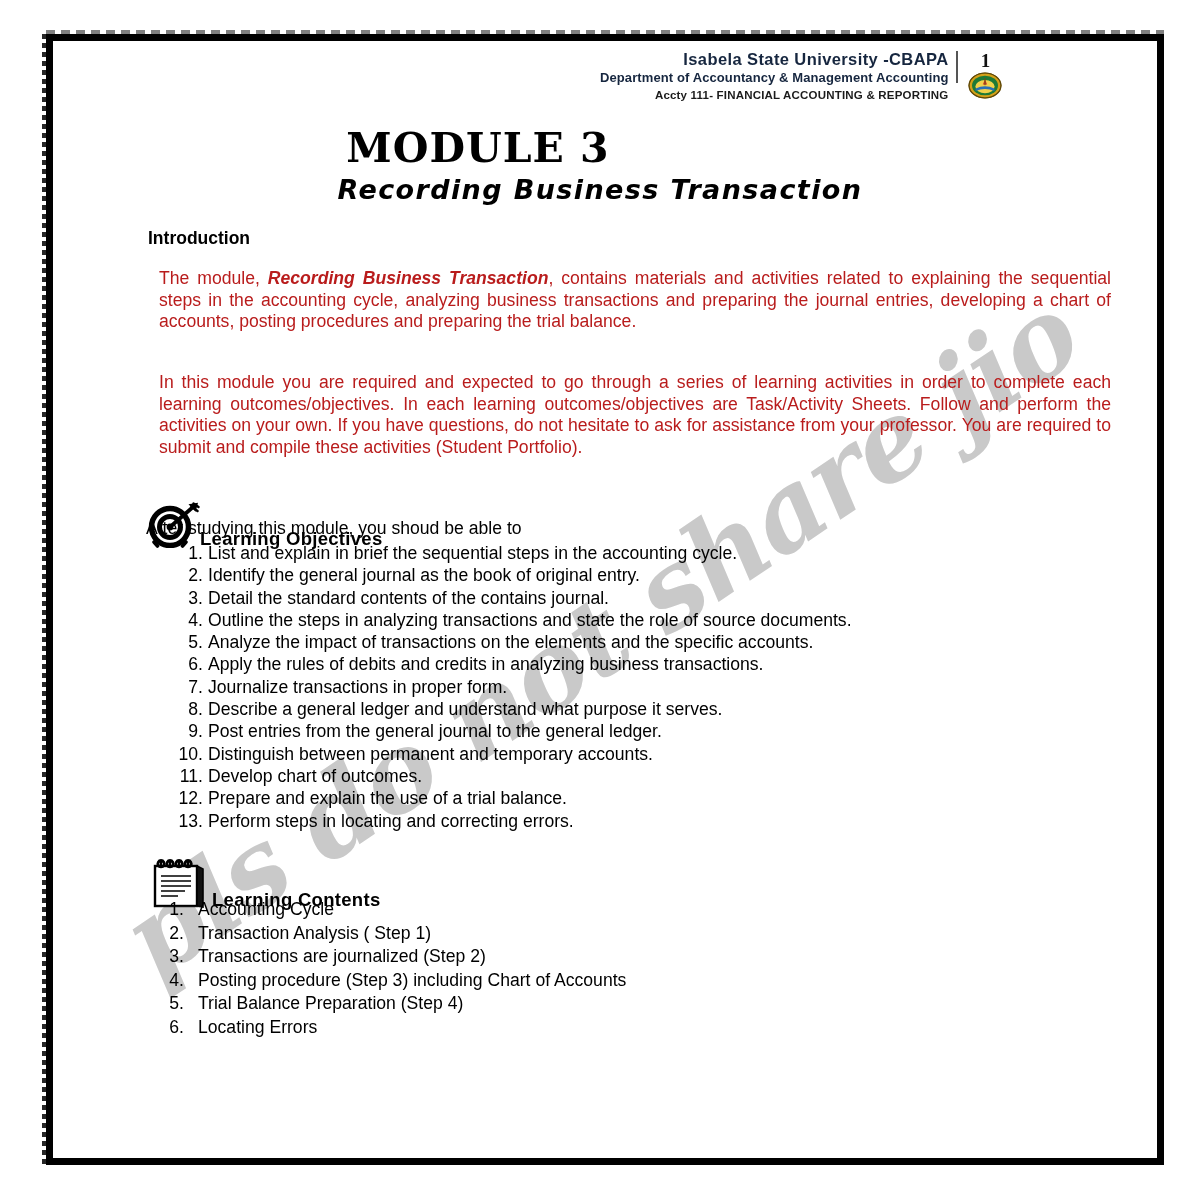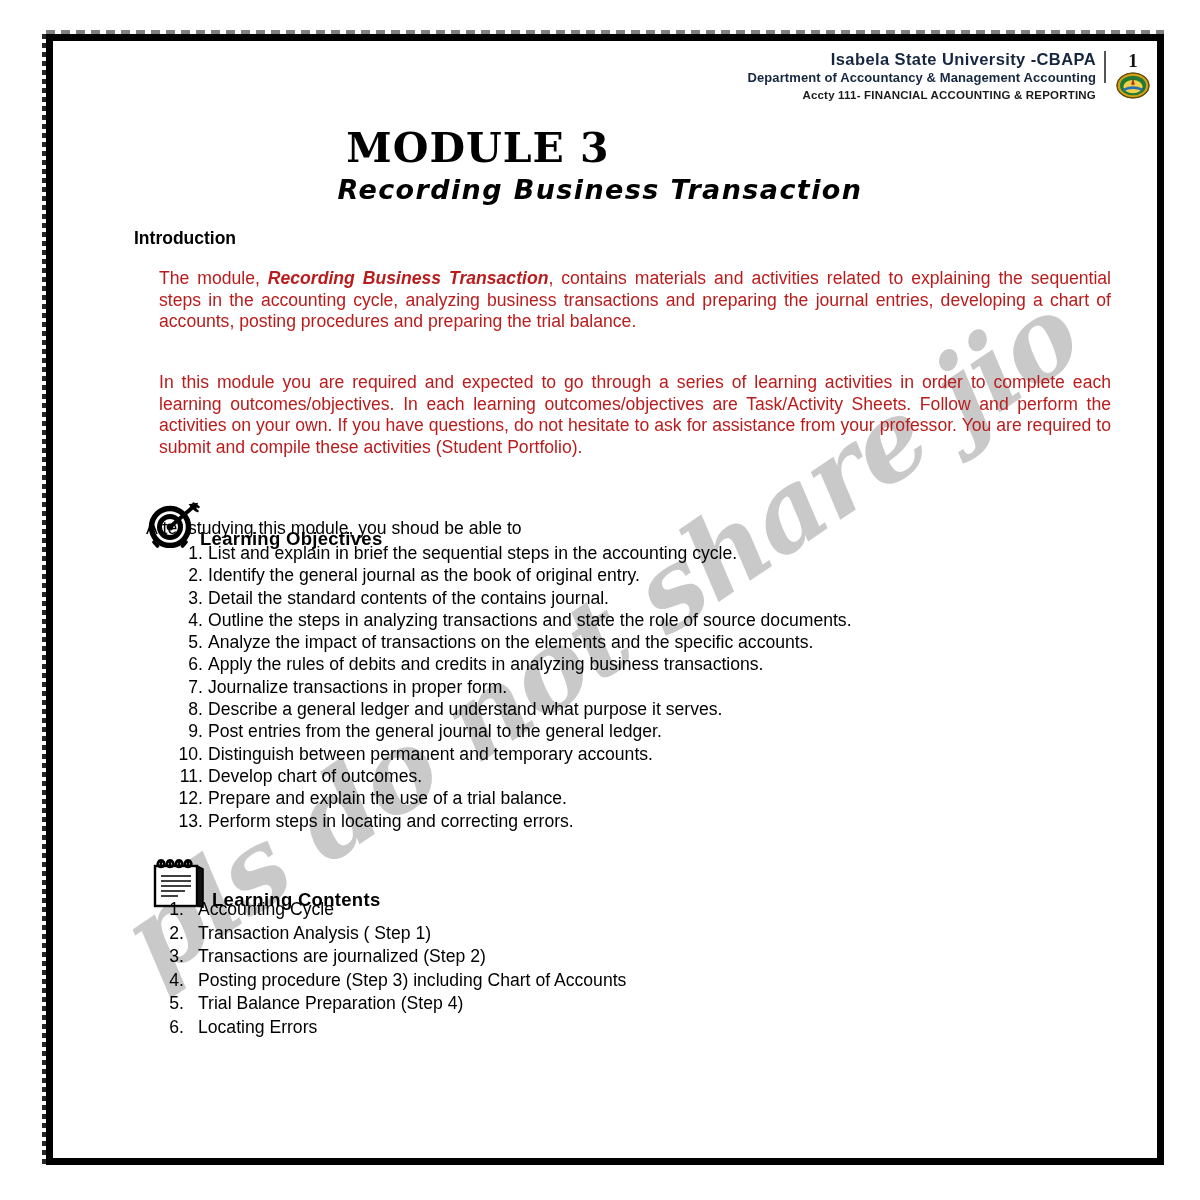--- a/index.html
+++ b/index.html
@@ -89,21 +89,20 @@
   }
 
   
   #doc-header {
     position: absolute;
     left: 600px;
     top: 50px;
     width: 560px;
     display: flex;
     align-items: flex-start;
-    justify-content: flex-end;
   }
   #header-text {
     text-align: right;
     color: #16263f;
     padding-right: 8px;
   }
   .hdr-line1 {
     font-size: 16.5px;
     font-weight: bold;
     letter-spacing: .4px;
@@ -291,21 +290,21 @@
             <rect x="16.4" y="6.2" width="1.2" height="7" fill="#7a4a10"></rect>
             <ellipse cx="17" cy="13.5" rx="16" ry="12.5" fill="none" stroke="#5d4708" stroke-width="1.2"></ellipse>
           </svg>
         </div>
       </div>
     </div>
 
     <div id="module-title">MODULE 3</div>
     <div id="module-subtitle">Recording Business Transaction</div>
 
-    <div class="section-heading" style="left:134px; top:228px;">Introduction</div>
+    <div class="section-heading" style="left:148px; top:228px;">Introduction</div>
 
     <div class="body-para" style="top:268px;">
       <span>The module, </span><span class="bolditalic">Recording Business Transaction</span><span>, contains materials and activities related to explaining the sequential steps in the accounting cycle, analyzing business transactions and preparing the journal entries, developing a chart of accounts, posting procedures and preparing the trial balance.</span>
     </div>
 
     <div class="body-para" style="top:372px;">In this module you are required and expected to go through a series of learning activities in order to complete each learning outcomes/objectives.  In each learning outcomes/objectives are Task/Activity Sheets.  Follow and perform the activities on your own.  If you have questions, do not hesitate to ask for assistance from your professor.  You are required to submit and compile these activities (Student Portfolio).</div>
 
     <div class="icon-heading-row" style="left:148px; top:480px;">
       <span class="icon-box">
         <svg width="52" height="46" viewBox="0 0 52 46" aria-hidden="true">

